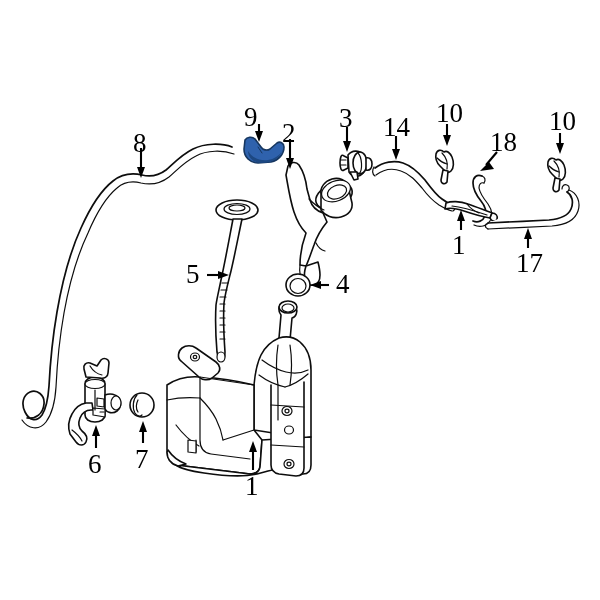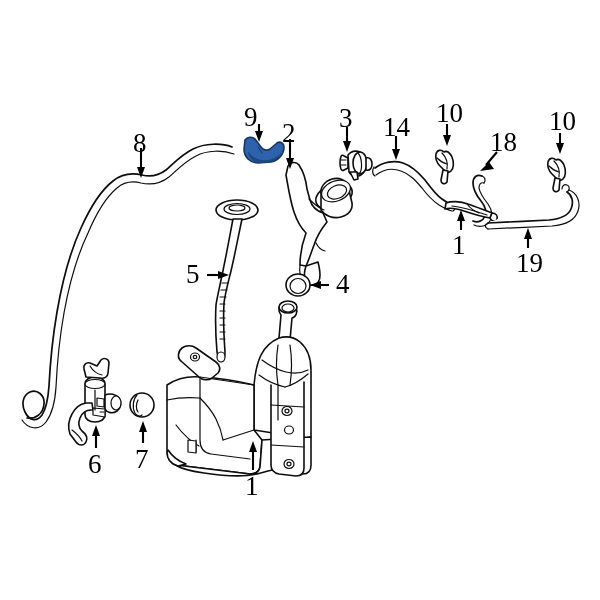--- a/index.html
+++ b/index.html
@@ -408,18 +408,18 @@
   <div class="callout" style="left:282px;  top:120px;">2</div>
   <div class="callout" style="left:339px;  top:105px;">3</div>
   <div class="callout" style="left:383px;  top:114px;">14</div>
   <div class="callout" style="left:436px;  top:100px;">10</div>
   <div class="callout" style="left:490px;  top:129px;">18</div>
   <div class="callout" style="left:549px;  top:108px;">10</div>
   <div class="callout" style="left:133px;  top:130px;">8</div>
   <div class="callout" style="left:186px;  top:261px;">5</div>
   <div class="callout" style="left:336px;  top:271px;">4</div>
   <div class="callout" style="left:452px;  top:232px;">1</div>
-  <div class="callout" style="left:516px;  top:250px;">19</div>
+  <div class="callout" style="left:516px;  top:250px;">17</div>
   <div class="callout" style="left:88px;   top:451px;">6</div>
   <div class="callout" style="left:135px;  top:446px;">7</div>
   <div class="callout" style="left:245px;  top:473px;">1</div>
 
 </div>
 
 </body></html>

